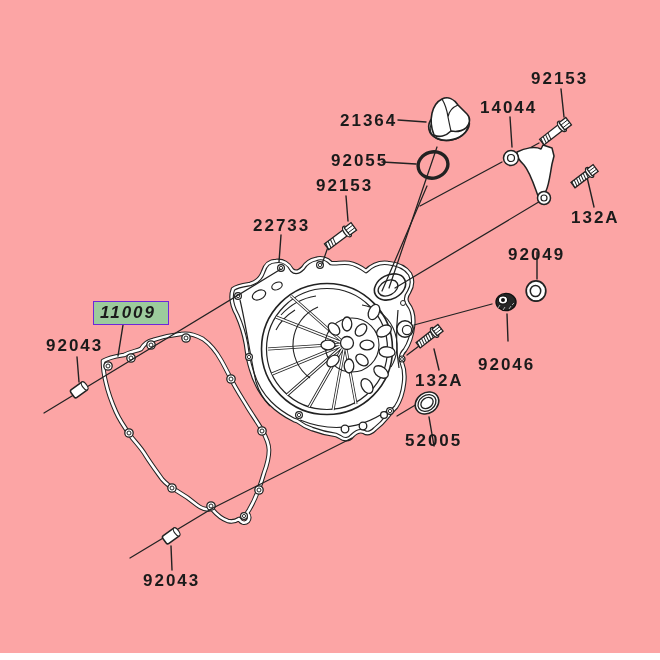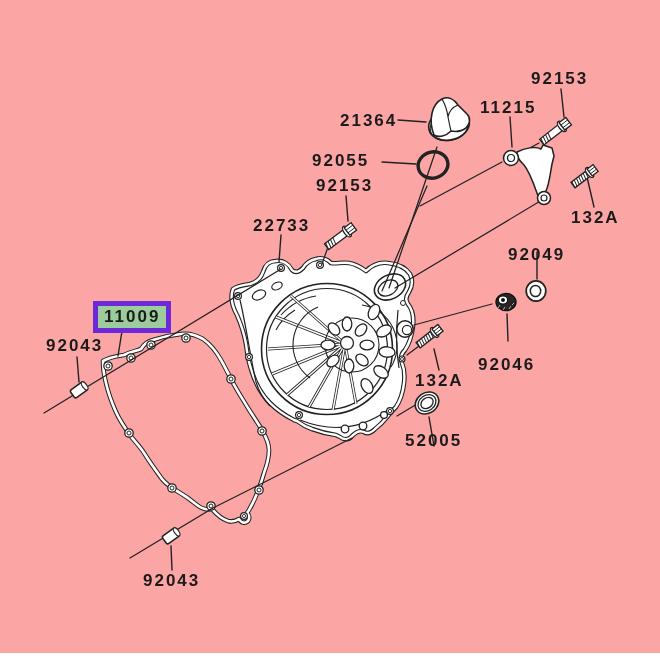--- a/index.html
+++ b/index.html
@@ -6,22 +6,22 @@
   .stage{
     position:relative;width:660px;height:653px;background:#fca5a5;
     font-family:"Liberation Sans",sans-serif;overflow:hidden;
   }
   .stage svg{position:absolute;left:0;top:0;}
   .plbl{
     position:absolute;font-weight:700;font-size:17px;line-height:17px;
     letter-spacing:2px;color:#1b1b1b;white-space:nowrap;
   }
   .plbl.hl{
-    background:#9ccb9c;border:5px solid #6d28d9;
-    padding:2px 6px 3px 6px;letter-spacing:2px;
+    background:#9ccb9c;border:1px solid #6d28d9;
+    padding:2px 12px 3px 6px;letter-spacing:2px;font-style:italic;
   }
 </style>
 </head>
 <body>
 
 <div class="stage">
 
 <svg width="660" height="660" viewBox="0 0 660 660">
 
   <g>
@@ -267,23 +267,23 @@
   </g>
 
   <g>
     <ellipse cx="427" cy="403" rx="12.4" ry="10.2" transform="rotate(-35 427 403)" fill="#fff" stroke="#222" stroke-width="1.6"></ellipse>
     <ellipse cx="427" cy="403" rx="9.6" ry="7.6" transform="rotate(-35 427 403)" fill="none" stroke="#222" stroke-width="1.3"></ellipse>
     <ellipse cx="427" cy="403" rx="6.6" ry="5" transform="rotate(-35 427 403)" fill="none" stroke="#222" stroke-width="1.3"></ellipse>
   </g>
 </svg>
 
 <div class="plbl" style="left:531px;top:70px">92153</div>
-<div class="plbl" style="left:480px;top:99px">11215</div>
+<div class="plbl" style="left:480px;top:99px">14044</div>
 <div class="plbl" style="left:340px;top:112px">21364</div>
-<div class="plbl" style="left:312px;top:152px">92055</div>
+<div class="plbl" style="left:331px;top:152px">92055</div>
 <div class="plbl" style="left:316px;top:177px">92153</div>
 <div class="plbl" style="left:253px;top:217px">22733</div>
 <div class="plbl" style="left:571px;top:209px">132A</div>
 <div class="plbl" style="left:508px;top:246px">92049</div>
 <div class="plbl hl" style="left:93px;top:301px">11009</div>
 <div class="plbl" style="left:46px;top:337px">92043</div>
 <div class="plbl" style="left:478px;top:356px">92046</div>
 <div class="plbl" style="left:415px;top:372px">132A</div>
 <div class="plbl" style="left:405px;top:432px">52005</div>
 <div class="plbl" style="left:143px;top:572px">92043</div>

